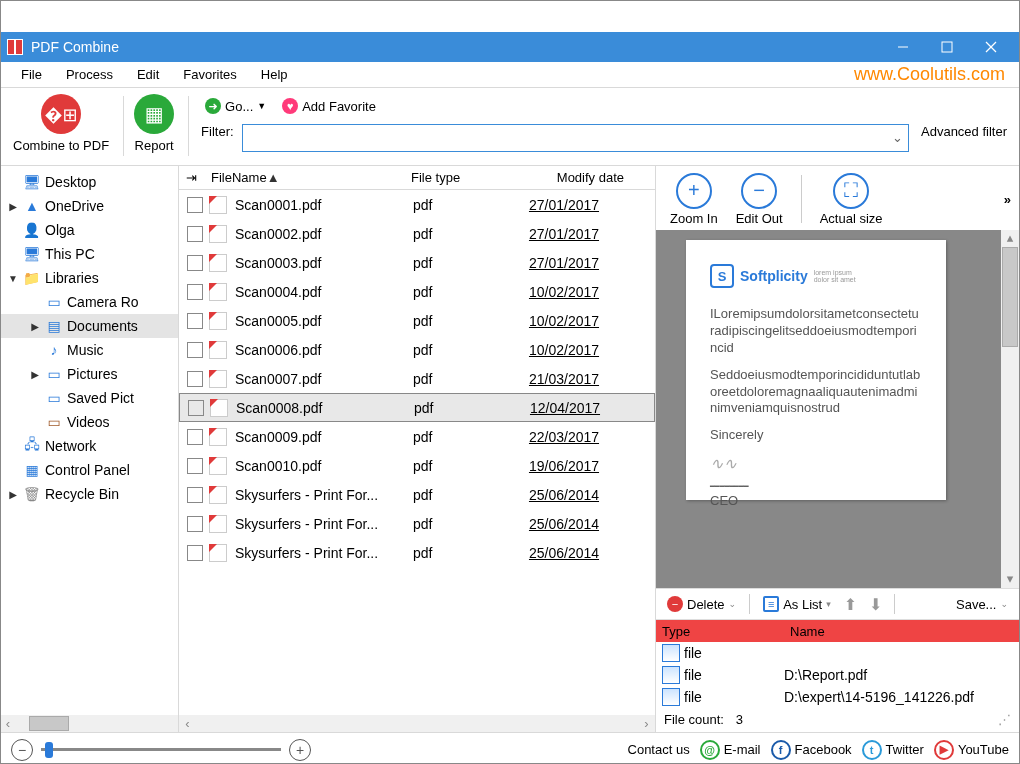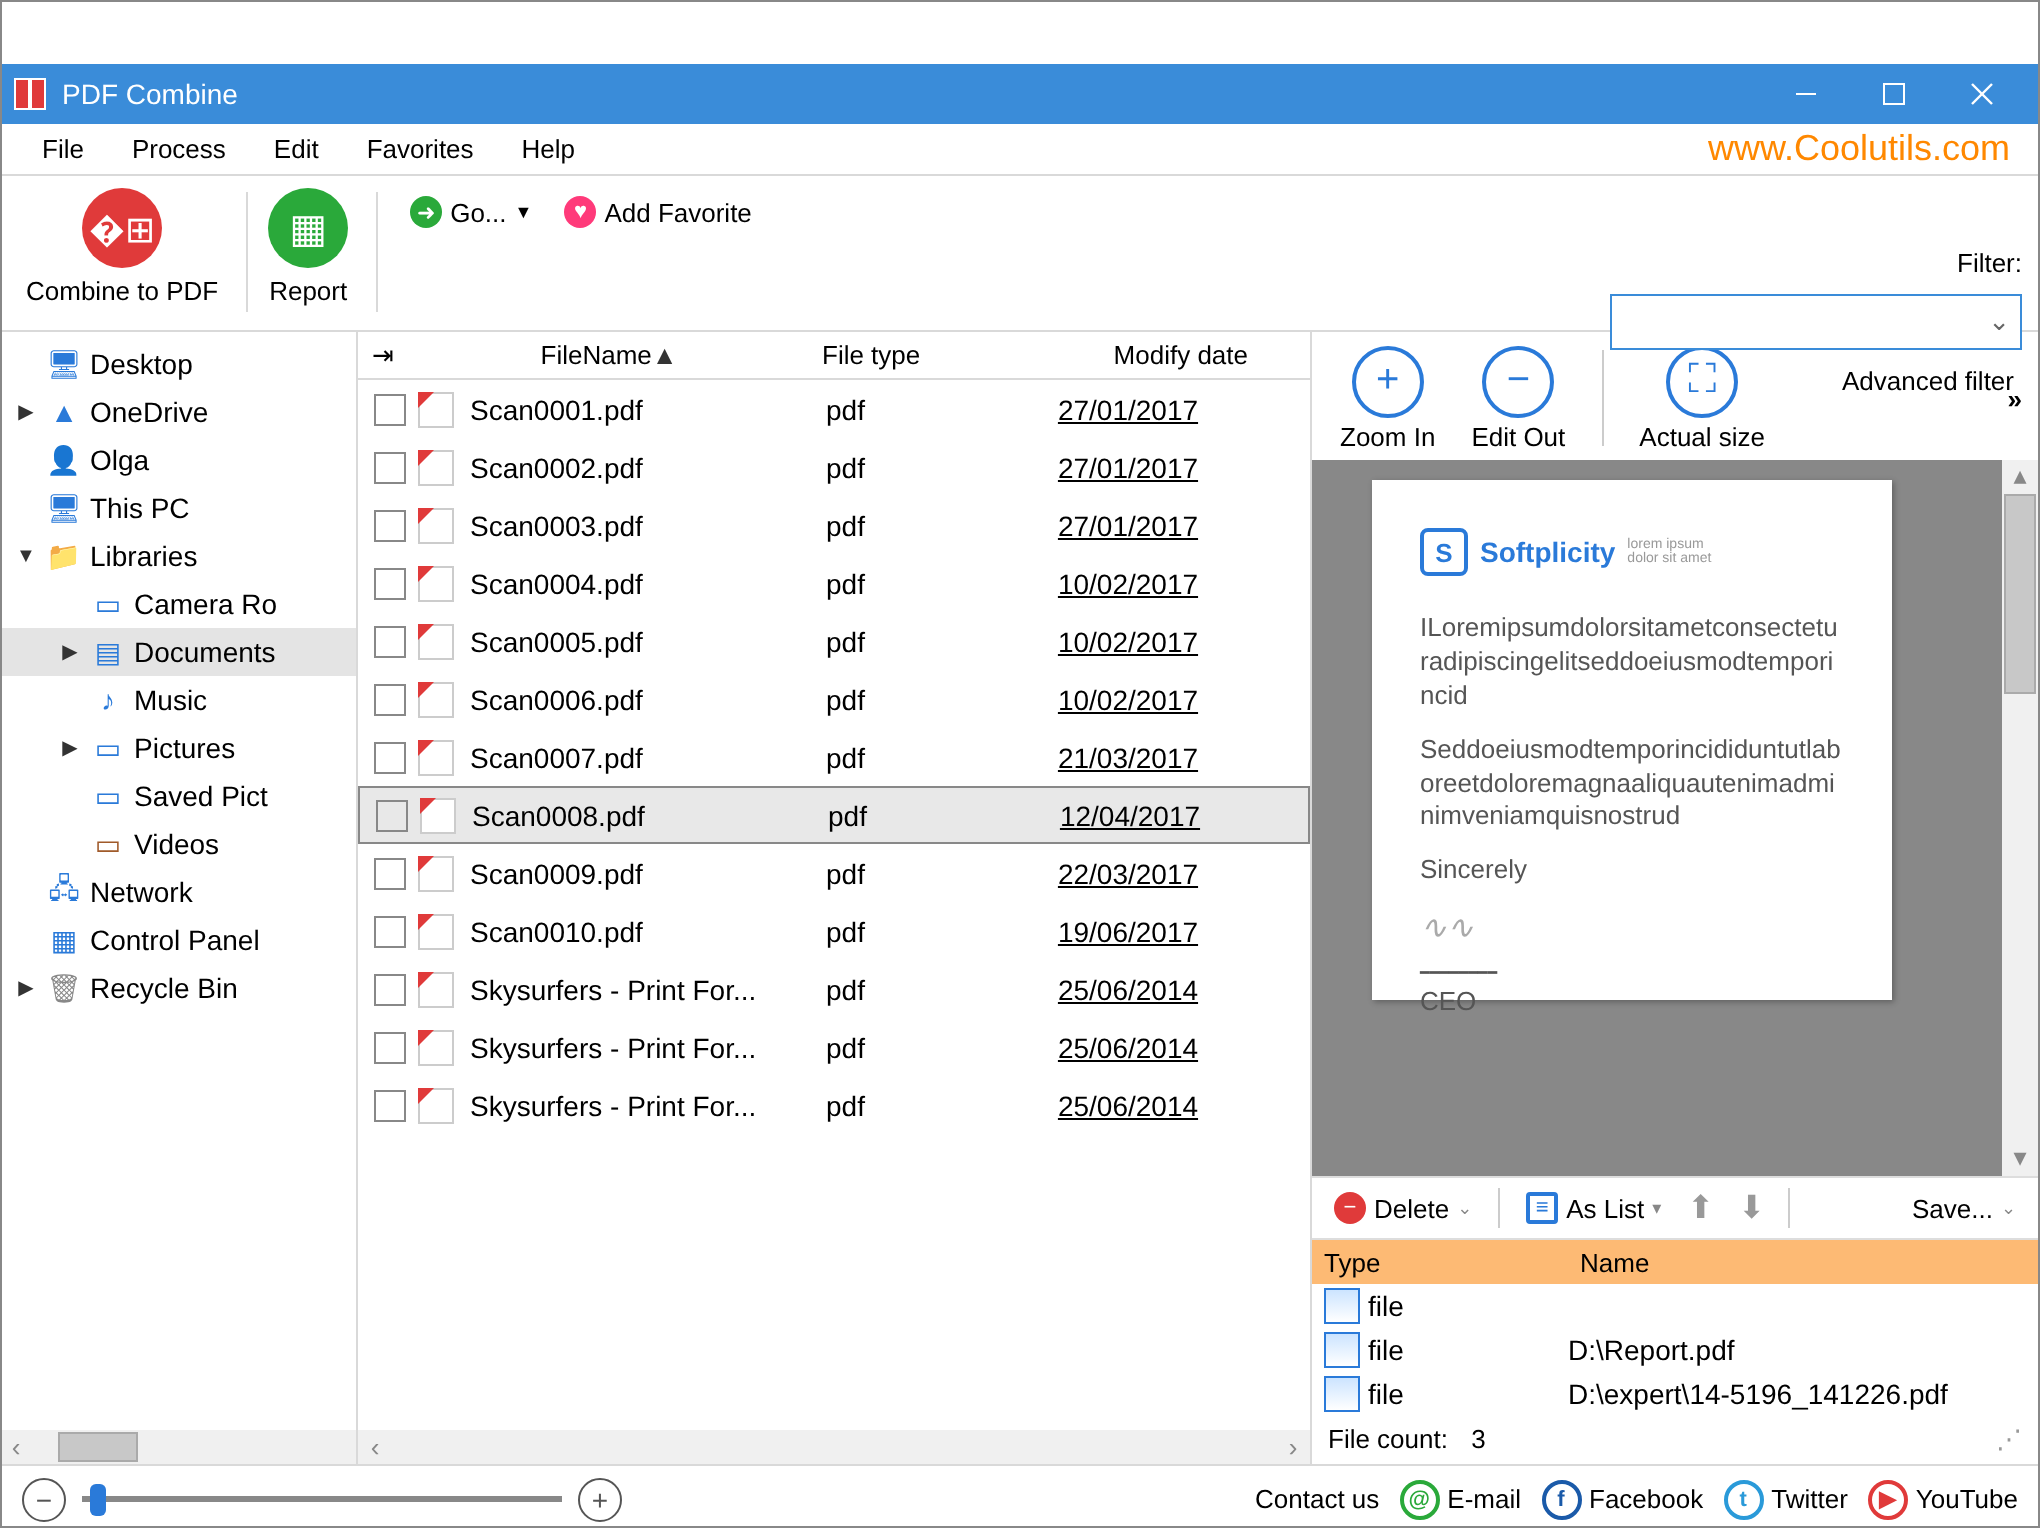--- a/index.html
+++ b/index.html
@@ -25,21 +25,21 @@
 .big-btn .big-icon.red { background:#e03a3a; color:#fff; font-size:18px; }
 .big-btn .big-icon.green { background:#2aa93a; color:#fff; font-size:20px; }
 .big-btn .lbl { font-size:13px; }
 .tb-sep { width:1px; background:#d9d9d9; height:60px; margin: 4px 6px; }
 .tb-right { display:flex; flex-direction:column; flex:1; padding-top:4px; }
 .tb-row1 { display:flex; align-items:center; gap:8px; margin-bottom:8px; padding-left:6px; }
 .small-btn { display:flex; align-items:center; gap:4px; padding:2px 4px; cursor:pointer; }
 .small-btn .ico { width:16px; height:16px; border-radius:8px; display:flex; align-items:center; justify-content:center; color:#fff; font-size:11px; }
 .small-btn .ico.green { background:#2aa93a; }
 .small-btn .ico.pink { background:#ff3a7a; }
-.filter-row { display:flex; align-items:flex-end; gap:8px; padding-left:6px;flex-direction:column; }
+.filter-row { display:flex; align-items:flex-start; gap:8px; padding-left:6px; }
 .filter-input { flex:1; height:28px; border:1px solid #3a8cd9; padding:0 22px 0 6px; }
 .filter-wrap { flex:1; position:relative; display:flex; }
 .filter-wrap .chev { position:absolute; right:6px; top:6px; color:#666; pointer-events:none; }
 .adv-link { padding:0 4px; cursor:pointer; }
 
 
 .main { display:flex; height: 566px; }
 .sidebar { width: 178px; border-right:1px solid #d9d9d9; padding: 4px 0 0 0; overflow:hidden; position:relative; height:100%; }
 .tree-item { display:flex; align-items:center; padding: 3px 4px 3px 6px; cursor:pointer; white-space:nowrap; }
 .tree-item.sel { background:#e4e4e4; }
@@ -94,21 +94,21 @@
 
 .bottom-tools { border-top:1px solid #ddd; padding:4px 6px; display:flex; align-items:center; gap:4px; }
 .bt-btn { display:flex; align-items:center; gap:4px; padding:2px 4px; cursor:pointer; border:1px solid transparent; }
 .bt-btn .bico { width:16px; height:16px; border-radius:8px; display:flex; align-items:center; justify-content:center; color:#fff; font-size:11px; }
 .bt-btn .bico.red { background:#e03a3a; }
 .bt-btn .bico.blue { border:2px solid #2a7ad9; color:#2a7ad9; border-radius:2px; }
 .bt-arrow { color:#999; cursor:pointer; padding:0 4px; font-size:16px; }
 .bt-sep { width:1px; height:20px; background:#ccc; margin:0 4px; }
 
 .added-list { border-top:1px solid #ddd; }
-.added-header { display:flex; background:#fdba74; height:22px; align-items:center; font-size:14px; font-weight:500; }
+.added-header { display:flex; background:#ef4444; height:22px; align-items:center; font-size:14px; font-weight:500; }
 .added-header .c1 { width:128px; padding-left:6px; }
 .added-header .c2 { flex:1; padding-left:6px; }
 .added-row { display:flex; align-items:center; height:22px; }
 .added-row .aicon { width:18px; height:18px; margin:0 4px 0 6px; border:1px solid #2a7ad9; background:linear-gradient(#cce4ff,#fff); }
 .added-row .c1 { width:100px; font-size:14px; }
 .added-row .c2 { flex:1; font-size:14px; }
 .file-count { padding:4px 8px; font-size:14px; display:flex; }
 .file-count .grip { margin-left:auto; color:#999; }
 
 
@@ -273,21 +273,21 @@
       </div>
     <div class="sidebar-scroll">
         <span style="width:14px;text-align:center;color:#888">‹</span>
         <div class="thumb"></div>
       </div>
   </div>
 
   <div class="center">
     <div class="list-header">
       <div class="col pin">⇥</div>
-      <div class="col" style="width:200px;display:flex;justify-content:center;">
+      <div class="col" style="width:200px;display:flex;justify-content:flex-start;">
           <span>FileName</span>
           <span style="color:#333">▲</span>
         </div>
       <div class="col" style="width:96px">File type</div>
       <div class="col" style="width:130px;text-align:right">Modify date</div>
     </div>
     <div class="list-body" id="file-rows">
         <div class="file-row">
           <div class="chk"></div>
           <div class="ficon"></div>

